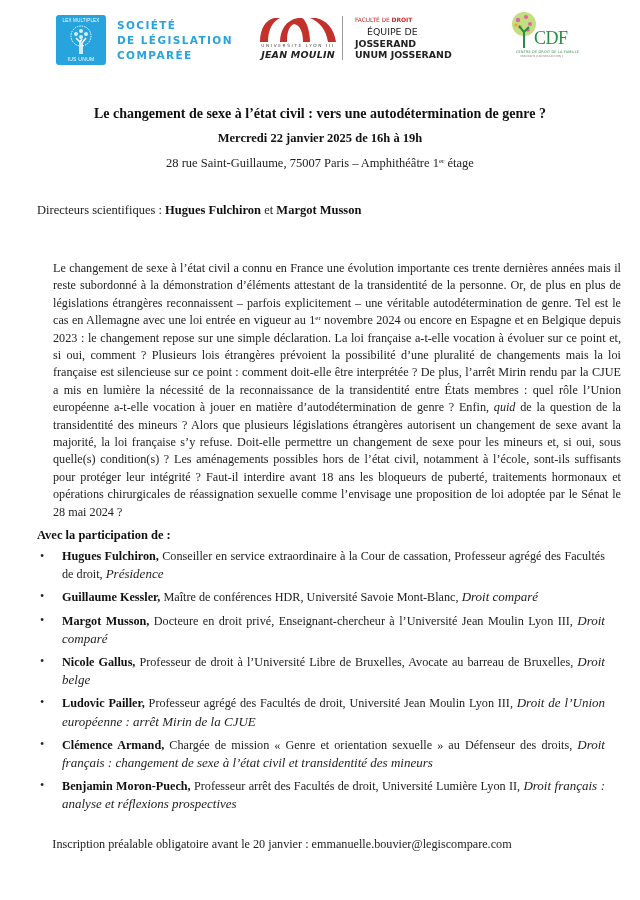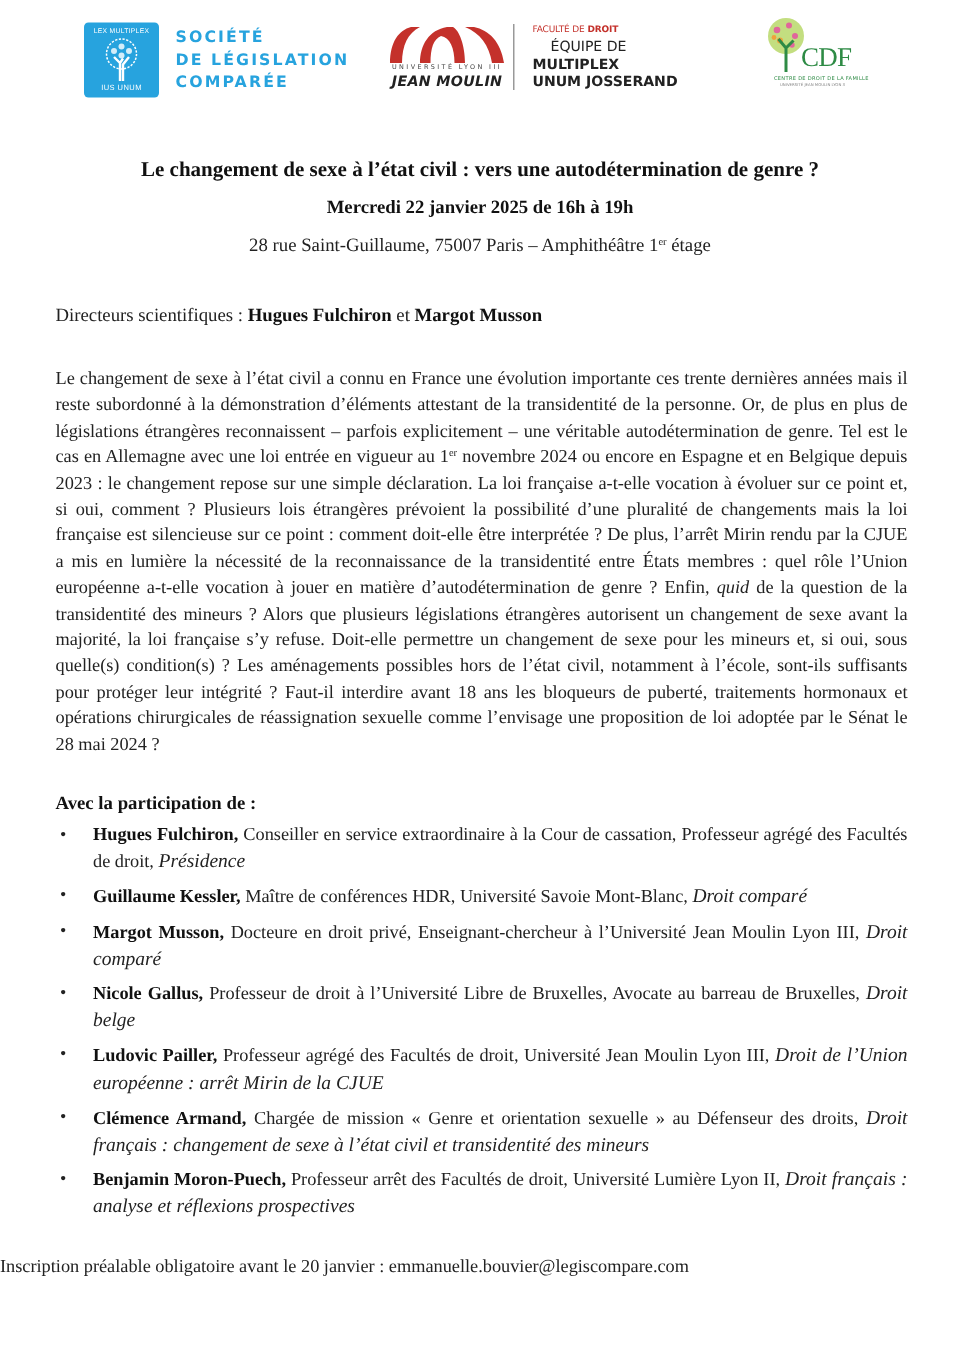--- a/index.html
+++ b/index.html
@@ -33,31 +33,31 @@
 
   
   .title { position: absolute; top: 106px; left: 0; width: 640px; text-align: center; font-weight: bold; font-size: 14px; color: #111; }
   .date { position: absolute; top: 131px; left: 0; width: 640px; text-align: center; font-weight: bold; font-size: 12.5px; color: #111; }
   .place { position: absolute; top: 156px; left: 0; width: 640px; text-align: center; font-size: 12.5px; color: #222; font-family: Liberation Serif, serif; }
   sup { font-size: 7px; vertical-align: 4px; line-height: 0; }
 
   .directors { position: absolute; top: 203px; left: 37px; font-size: 12.5px; color: #222; }
   .directors b { color: #111; }
 
-  .abstract { position: absolute; top: 244px; left: 37px; width: 568px; font-size: 12.2px; line-height: 17.4px; text-align: justify; color: #222; margin: 0; }
+  .abstract { position: absolute; top: 244px; left: 37px; width: 568px; font-size: 12.2px; line-height: 17.4px; text-align: justify; color: #222; margin: 16px; }
 
   .participation-heading { position: absolute; top: 528px; left: 37px; font-size: 12.5px; font-weight: bold; color: #111; }
 
   .participants { position: absolute; top: 548px; left: 62px; width: 543px; margin: 0; padding: 0; list-style: none; }
   .participants li { position: relative; font-size: 12.2px; line-height: 17.2px; color: #222; margin-bottom: 5px; text-align: justify; }
   .participants li .bullet { position: absolute; left: -22px; top: 0; font-size: 12px; }
   .participants li b { color: #111; }
   .participants li i { font-size: 13px; }
 
-  .footer { position: absolute; top: 837px; left: 0; width: 564px; font-size: 12.2px; color: #222; }
+  .footer { position: absolute; top: 837px; left: 0; width: 564px; text-align: center; font-size: 12.2px; color: #222; }
 </style>
 </head>
 <body>
 
 <div class="header">
   <div class="slc">
     <div class="slc-box">
       <span class="top">LEX MULTIPLEX</span>
       <svg width="28" height="30" viewBox="0 0 28 30">
         <circle cx="14" cy="11" r="10" fill="none" stroke="#ffffff" stroke-width="1" stroke-dasharray="1.5 1"></circle>
@@ -82,21 +82,21 @@
       <path d="M22 26 C22 14 28 4 40 2 L44 2 C48 4 52 14 52 26 L45 26 C45 16 42 9 36 8 C31 10 29 16 29 26 Z" fill="#c4312b"></path>
       <path d="M52 2 L58 2 C68 4 76 12 78 26 L70 26 C68 14 62 6 52 2 Z" fill="#c4312b"></path>
     </svg>
     <div class="univ">UNIVERSITÉ LYON III</div>
     <div class="name">JEAN MOULIN</div>
   </div>
   <div class="jm-sep"></div>
   <div class="erlj">
     <div class="fac"><span>FACULTÉ DE </span><b>DROIT</b></div>
     <div class="l1">ÉQUIPE DE</div>
-    <div class="l2">MULTIPLEX</div>
+    <div class="l2">JOSSERAND</div>
     <div class="l3">UNUM JOSSERAND</div>
   </div>
 
   <div class="cdf">
     <svg width="40" height="40" viewBox="0 0 40 40">
       <circle cx="16" cy="14" r="12" fill="#b9d86a" opacity="0.85"></circle>
       <circle cx="10" cy="10" r="2.2" fill="#e0679b"></circle>
       <circle cx="18" cy="7" r="2" fill="#e0679b"></circle>
       <circle cx="22" cy="14" r="2" fill="#e0679b"></circle>
       <circle cx="12" cy="17" r="2" fill="#f0a23c"></circle>

